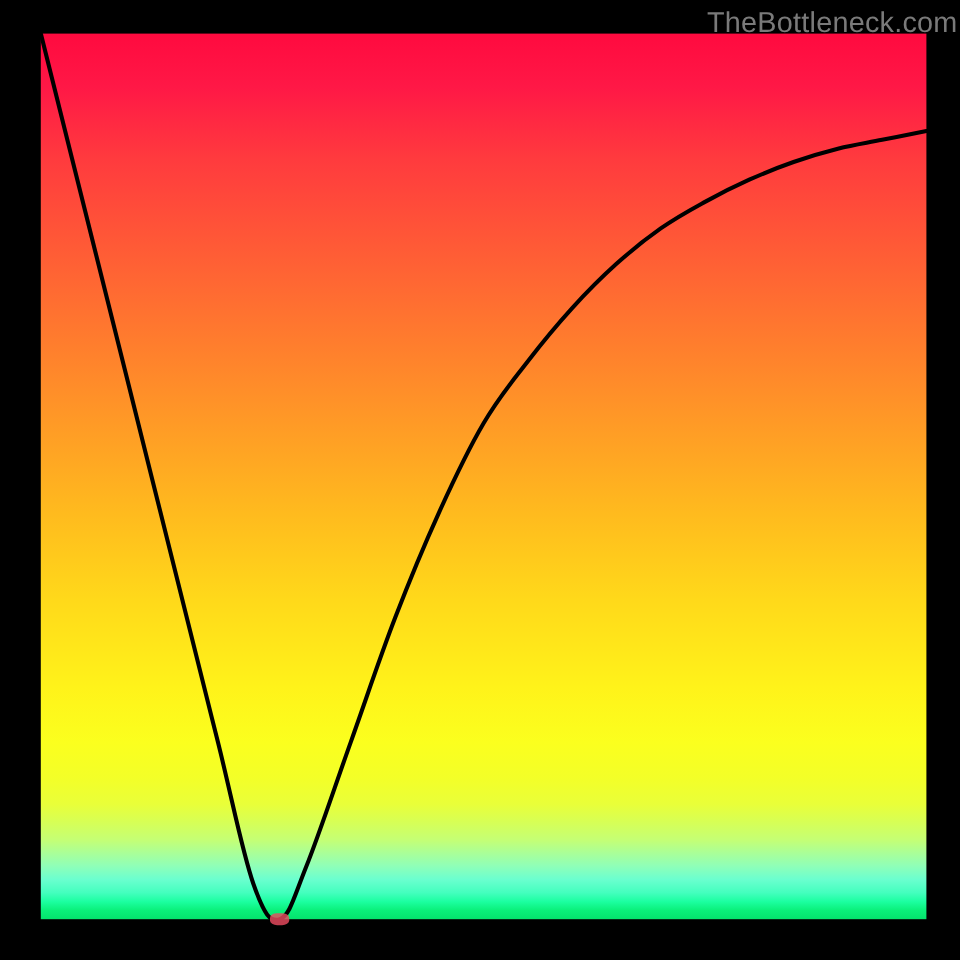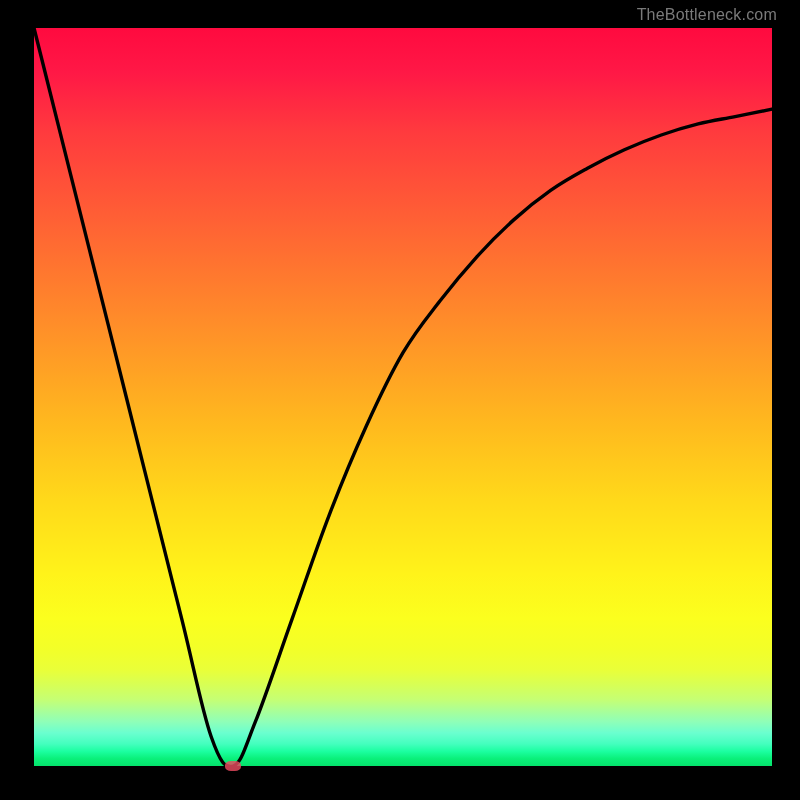--- a/index.html
+++ b/index.html
@@ -45,23 +45,23 @@
       #6bffcf 95.5%,
       #44ffbe 97%,
       #1cffa1 98%,
       #0af07a 99%,
       #04e36c 100%
     );
   }
   .watermark {
     position: absolute;
     top: 6px;
-    right: 23px;
+    right: 2px;
     color: #7a7a7a;
-    font-size: 16px;
+    font-size: 24px;
     font-weight: 500;
     letter-spacing: 0.2px;
     user-select: none;
   }
   svg.curve {
     position: absolute;
     left: 0;
     top: 0;
     width: 738px;
     height: 738px;

